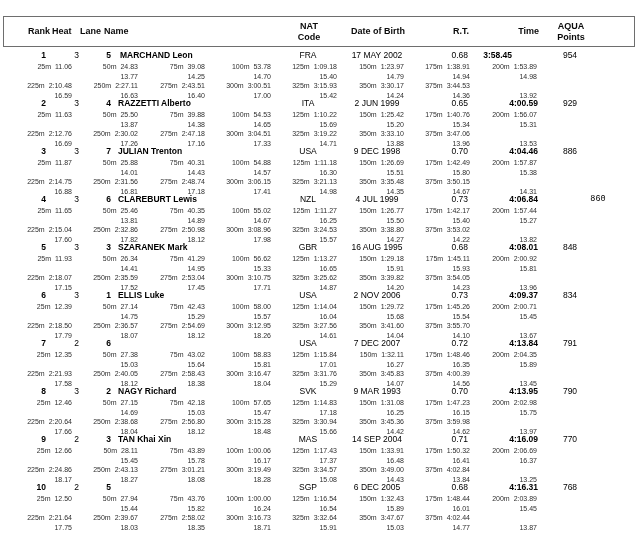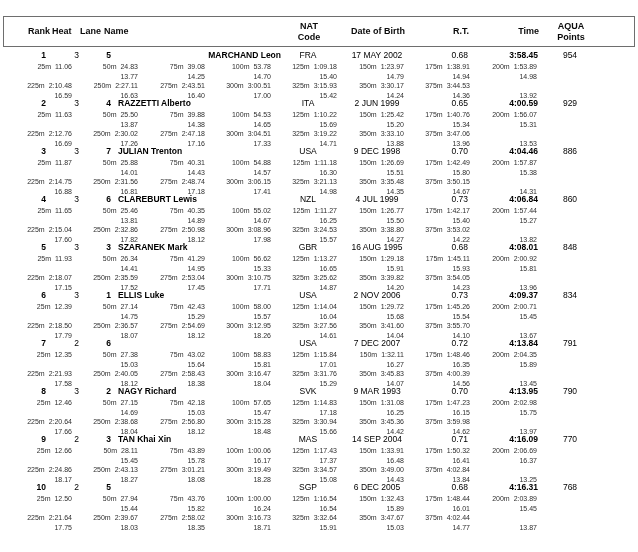--- a/index.html
+++ b/index.html
@@ -38,25 +38,25 @@
     <div class="h2" style="left:537px;width:60px;">
       <div>AQUA</div>
       <div>Points</div>
     </div>
   </div>
   <div class="rows">
       <div class="block" style="top: 49px;">
         <div class="mc bold ar" style="left: 6px; width: 40px;">1</div>
         <div class="mc ar" style="left: 49px; width: 30px;">3</div>
         <div class="mc bold ar" style="left: 81px; width: 30px;">5</div>
-        <div class="mc bold" style="left: 106px; width: 175px; text-align: right;">MARCHAND Leon</div>
+        <div class="mc bold" style="left: 120px; width: 175px;">MARCHAND Leon</div>
         <div class="mc ac" style="left: 268px; width: 80px;">FRA</div>
         <div class="mc ac" style="left: 327px; width: 100px;">17 MAY 2002</div>
         <div class="mc ar" style="left: 408px; width: 60px;">0.68</div>
-        <div class="mc bold ar" style="left: 468px; width: 70px;">3:58.45</div>
+        <div class="mc bold ar" style="left: 442px; width: 70px;">3:58.45</div>
         <div class="mc ac" style="left: 540px; width: 60px;">954</div>
         <div class="sc ar" style="left: 2px; width: 70px; top: 13px;"><span class="sl">25m</span><span>11.06</span></div>
         <div class="sc ar" style="left: 68px; width: 70px; top: 13px;"><span class="sl">50m</span><span>24.83</span></div>
         <div class="sc ar" style="left: 135px; width: 70px; top: 13px;"><span class="sl">75m</span><span>39.08</span></div>
         <div class="sc ar" style="left: 201px; width: 70px; top: 13px;"><span class="sl">100m</span><span>53.78</span></div>
         <div class="sc ar" style="left: 267px; width: 70px; top: 13px;"><span class="sl">125m</span><span>1:09.18</span></div>
         <div class="sc ar" style="left: 334px; width: 70px; top: 13px;"><span class="sl">150m</span><span>1:23.97</span></div>
         <div class="sc ar" style="left: 400px; width: 70px; top: 13px;"><span class="sl">175m</span><span>1:38.91</span></div>
         <div class="sc ar" style="left: 467px; width: 70px; top: 13px;"><span class="sl">200m</span><span>1:53.89</span></div>
         <div class="sc ar" style="left: 68px; width: 70px; top: 22.5px;">13.77</div>
@@ -166,21 +166,21 @@
       </div>
       <div class="block" style="top: 193px;">
         <div class="mc bold ar" style="left: 6px; width: 40px;">4</div>
         <div class="mc ar" style="left: 49px; width: 30px;">3</div>
         <div class="mc bold ar" style="left: 81px; width: 30px;">6</div>
         <div class="mc bold" style="left: 118px; width: 175px;">CLAREBURT Lewis</div>
         <div class="mc ac" style="left: 268px; width: 80px;">NZL</div>
         <div class="mc ac" style="left: 327px; width: 100px;">4 JUL 1999</div>
         <div class="mc ar" style="left: 408px; width: 60px;">0.73</div>
         <div class="mc bold ar" style="left: 468px; width: 70px;">4:06.84</div>
-        <div class="mc ac" style="left: 540px; width: 60px;">860</div>
+        <div class="mc ac" style="left: 568px; width: 60px; font-family: Liberation Mono, monospace;">860</div>
         <div class="sc ar" style="left: 2px; width: 70px; top: 13px;"><span class="sl">25m</span><span>11.65</span></div>
         <div class="sc ar" style="left: 68px; width: 70px; top: 13px;"><span class="sl">50m</span><span>25.46</span></div>
         <div class="sc ar" style="left: 135px; width: 70px; top: 13px;"><span class="sl">75m</span><span>40.35</span></div>
         <div class="sc ar" style="left: 201px; width: 70px; top: 13px;"><span class="sl">100m</span><span>55.02</span></div>
         <div class="sc ar" style="left: 267px; width: 70px; top: 13px;"><span class="sl">125m</span><span>1:11.27</span></div>
         <div class="sc ar" style="left: 334px; width: 70px; top: 13px;"><span class="sl">150m</span><span>1:26.77</span></div>
         <div class="sc ar" style="left: 400px; width: 70px; top: 13px;"><span class="sl">175m</span><span>1:42.17</span></div>
         <div class="sc ar" style="left: 467px; width: 70px; top: 13px;"><span class="sl">200m</span><span>1:57.44</span></div>
         <div class="sc ar" style="left: 68px; width: 70px; top: 22.5px;">13.81</div>
         <div class="sc ar" style="left: 135px; width: 70px; top: 22.5px;">14.89</div>

